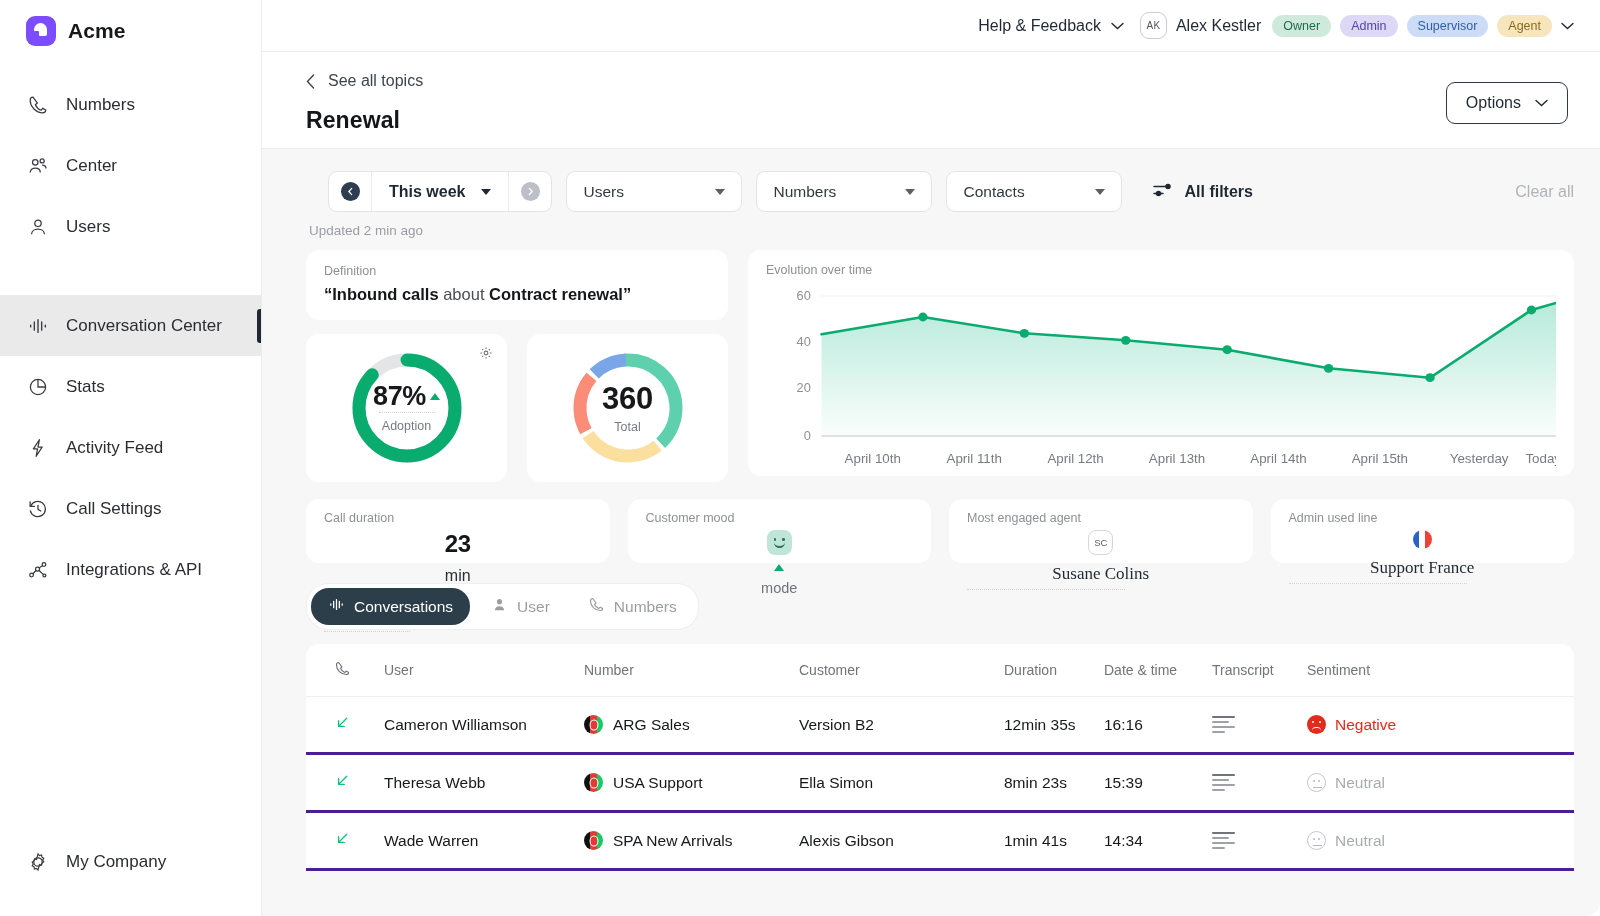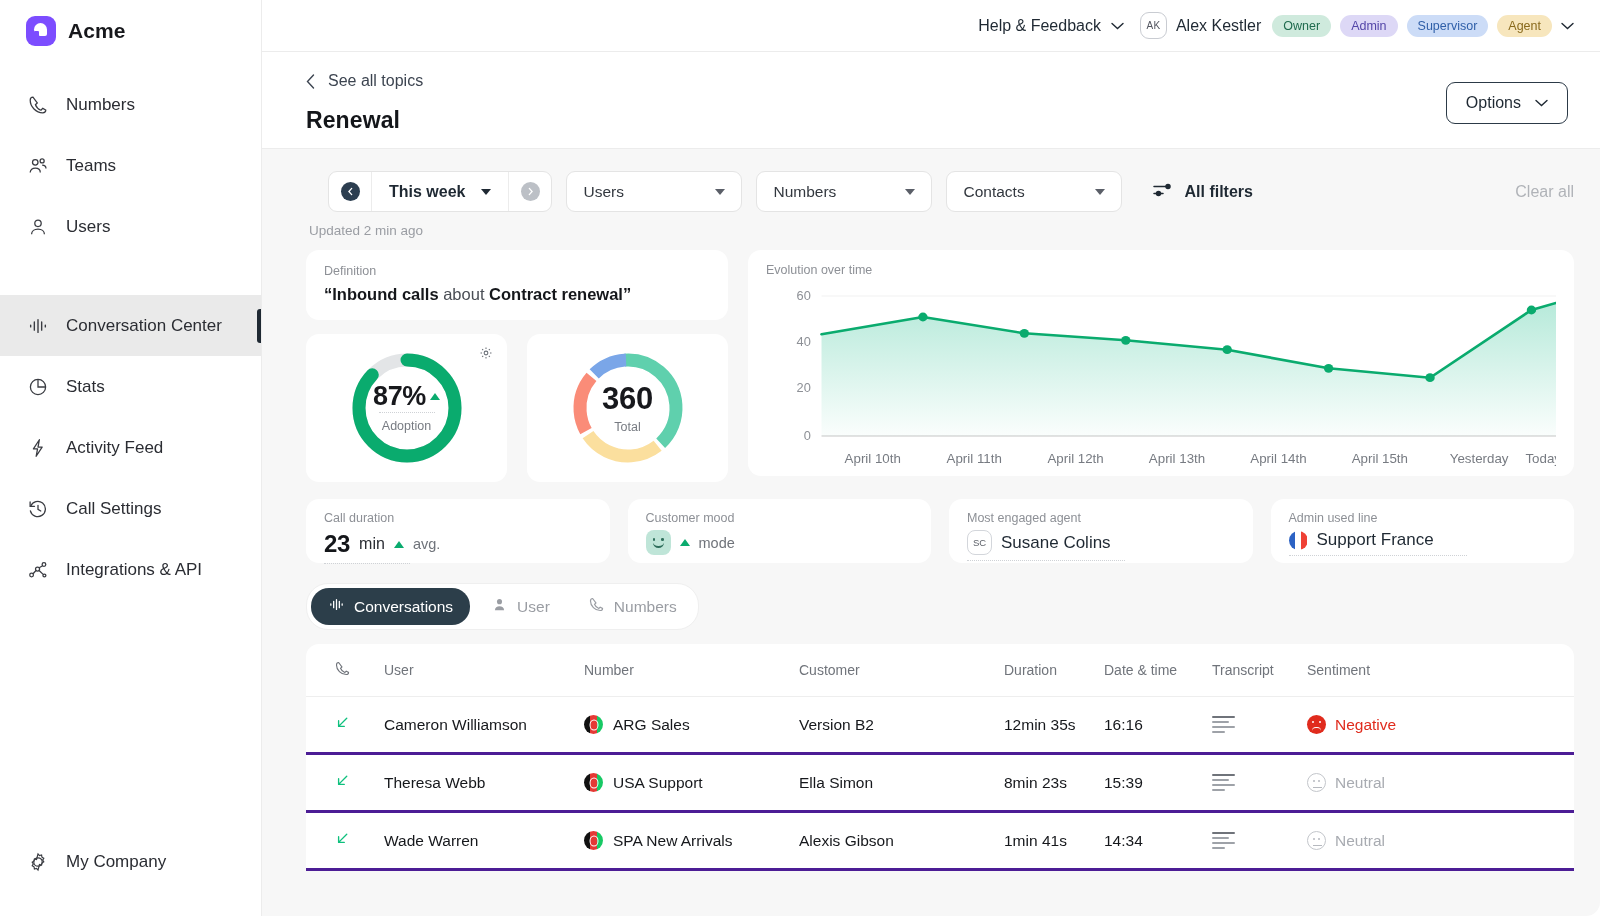--- a/index.html
+++ b/index.html
@@ -156,38 +156,38 @@
   .col-right { flex: 1; min-width: 0; }
   .chartcard { background: #fff; border-radius: 13px; padding: 13px 18px 10px; height: 226px; }
   .chart-title { font-size: 12.5px; color: #8d9096; }
   .chart-area { position: relative; height: 190px; margin-top: 4px; }
   .chart-area svg { display: block; width: 100%; height: 100%; }
 
   
   .kpis { display: flex; gap: 18px; margin-top: 17px; }
   .kpi { flex: 1; background: #fff; border-radius: 13px; padding: 12px 18px 16px; height: 64px; }
   .kpi-label { font-size: 12.5px; color: #8d9096; }
-  .kpi-val { display: flex; align-items: center; gap: 9px; margin-top: 5px; }
+  .kpi-val { display: flex; align-items: center; gap: 9px; margin-top: 5px; flex-direction: column; }
   .kpi-num { font-size: 24px; font-weight: 700; color: #14161a; letter-spacing: -.3px; }
   .kpi-unit { font-size: 16px; color: #2a2d33; font-weight: 400; }
   .kpi-suffix { font-size: 14.5px; color: #6f737a; }
   .dots { border-bottom: 1.5px dotted #cfd2d6; margin-top: 5px; }
   .mood-face { width: 25px; height: 25px; border-radius: 8px; background: #bfe5d8; position: relative; }
   .mood-face::before, .mood-face::after {
     content: ""; position: absolute; top: 8px; width: 2.5px; height: 2.5px; border-radius: 50%; background: #2f6f5c;
   }
   .mood-face::before { left: 7px; } .mood-face::after { right: 7px; }
   .mood-smile { position: absolute; left: 7px; top: 12px; width: 11px; height: 6px; border-bottom: 2px solid #2f6f5c; border-radius: 0 0 9px 9px; }
   .av-sq {
     width: 25px; height: 25px; border: 1px solid #d3d6db; border-radius: 8px;
     display: flex; align-items: center; justify-content: center; font-size: 9.5px; color: #5b5f67;
   }
   .flag-fr { width: 19px; height: 19px; border-radius: 50%; overflow: hidden; display: flex; }
   .flag-fr i { flex: 1; height: 100%; display: block; }
-  .kpi-name { font-size: 17px; color: #1f2933; }
+  .kpi-name { font-size: 17px; color: #1f2933; font-family: Liberation Serif, serif; }
 
   
   .tabs {
     display: inline-flex; align-items: center; gap: 4px; background: #fff;
     border-radius: 22px; padding: 4px; margin-top: 20px; border: 1px solid #efefef;
   }
   .tab {
     display: flex; align-items: center; gap: 9px; padding: 8px 17px; border-radius: 18px;
     font-size: 15.5px; color: #9a9da3; cursor: pointer; white-space: nowrap;
   }
@@ -257,21 +257,21 @@
       </div>
       <div class="nav-item">
         <span class="nav-ico">
             <svg width="22" height="22" viewBox="0 0 24 24" fill="none" stroke="currentColor" stroke-width="1.4">
               <circle cx="9" cy="8" r="3"></circle>
               <path d="M3.5 19c0-3 2.5-4.8 5.5-4.8s5.5 1.8 5.5 4.8"></path>
               <circle cx="16.5" cy="6.5" r="2.2"></circle>
               <path d="M16.5 11c2.6 0 4.2 1.6 4.2 3.8"></path>
             </svg>
           </span>
-        <span class="nav-label">Teams</span>
+        <span class="nav-label">Center</span>
       </div>
       <div class="nav-item">
         <span class="nav-ico">
             <svg width="22" height="22" viewBox="0 0 24 24" fill="none" stroke="currentColor" stroke-width="1.4">
               <circle cx="12" cy="8" r="3.5"></circle>
               <path d="M5 20c0-3.4 3.1-5.6 7-5.6s7 2.2 7 5.6"></path>
             </svg>
           </span>
         <span class="nav-label">Users</span>
       </div>

